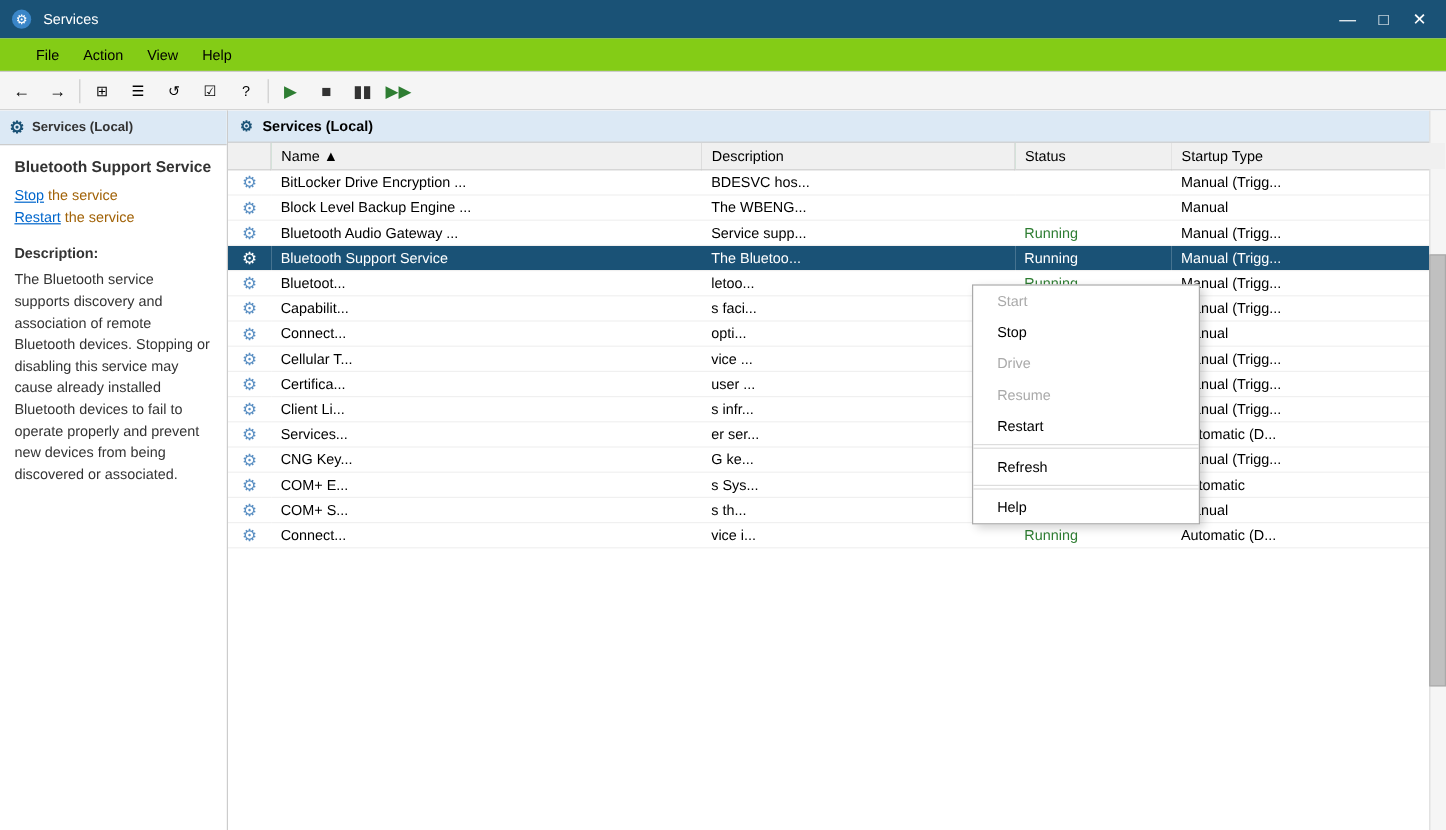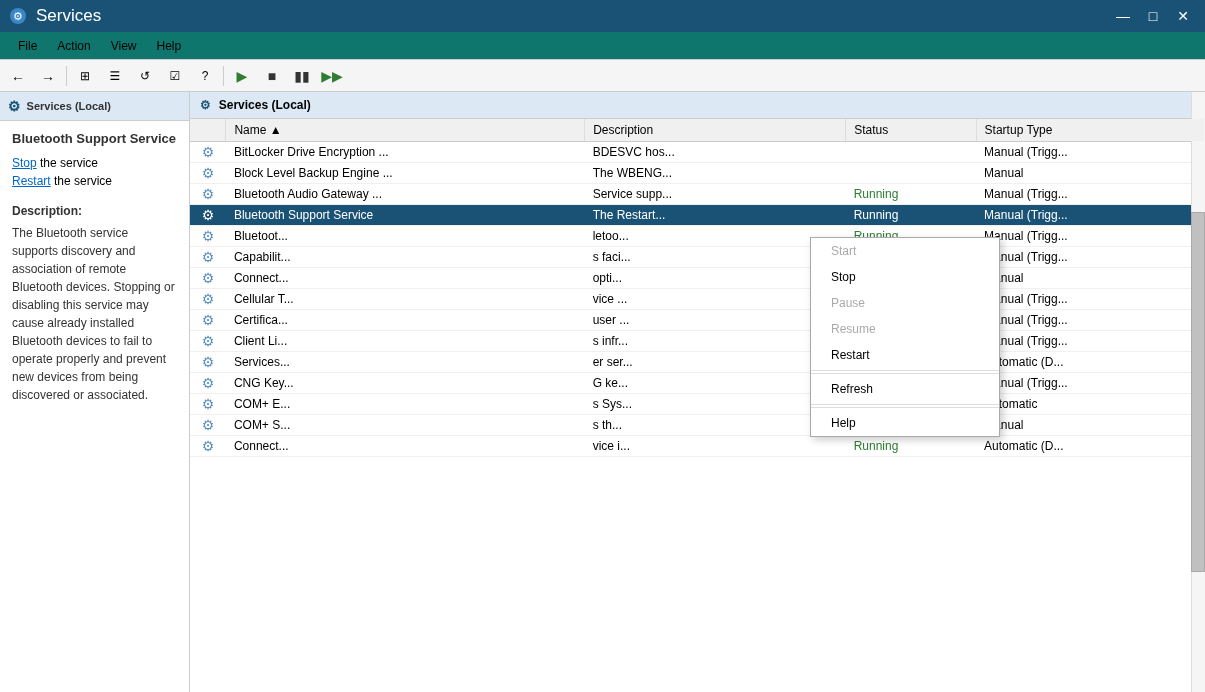--- a/index.html
+++ b/index.html
@@ -8,34 +8,34 @@
     
     .title-bar {
       background: #1a5276;
       height: 32px;
       display: flex;
       align-items: center;
       padding: 0 8px;
       color: white;
     }
     .title-bar-icon { width: 20px; height: 20px; margin-right: 8px; display: flex; align-items: center; justify-content: center; }
-    .title-bar-title { flex: 1; font-size: 17px; }
+    .title-bar-title { flex: 1; font-size: 12px; }
     .title-bar-controls { display: flex; gap: 2px; }
     .title-bar-btn {
       width: 28px; height: 28px; display: flex; align-items: center; justify-content: center;
       cursor: pointer; color: white; font-size: 14px; border: none; background: transparent;
     }
 
     
     .menu-bar {
-      background: #0f766e;
+      background: #84cc16;
       height: 28px;
       display: flex;
       align-items: center;
-      padding: 0 8px;
+      padding: 0 20px;
       border-bottom: 1px solid #ccc;
     }
     .menu-item {
       padding: 4px 10px;
       cursor: pointer;
       font-size: 12px;
     }
 
     
     .toolbar {
@@ -87,21 +87,21 @@
       margin-bottom: 10px;
     }
     .sidebar-action-link {
       color: #0066cc;
       text-decoration: underline;
       cursor: pointer;
       font-size: 12px;
     }
     .sidebar-action-text {
       font-size: 12px;
-      color: #000000;
+      color: #a16207;
     }
     .sidebar-desc-label {
       font-weight: bold;
       font-size: 12px;
       margin-top: 16px;
       margin-bottom: 6px;
       color: #333;
     }
     .sidebar-desc-text {
       font-size: 12px;
@@ -319,21 +319,21 @@
             <tr>
               <td class="col-icon" style="text-align: center;"><span style="font-size:14px; color:#5a8fc3;">⚙</span></td>
               <td class="col-name">Bluetooth Audio Gateway ...</td>
               <td class="col-desc">Service supp...</td>
               <td class="col-status" style="color: rgb(46, 125, 50);">Running</td>
               <td class="col-startup">Manual (Trigg...</td>
             </tr>
             <tr class="selected">
               <td class="col-icon" style="text-align: center;"><span style="font-size:14px; color:white;">⚙</span></td>
               <td class="col-name">Bluetooth Support Service</td>
-              <td class="col-desc">The Restart...</td>
+              <td class="col-desc">The Bluetoo...</td>
               <td class="col-status">Running</td>
               <td class="col-startup">Manual (Trigg...</td>
             </tr>
             <tr>
               <td class="col-icon" style="text-align: center;"><span style="font-size:14px; color:#5a8fc3;">⚙</span></td>
               <td class="col-name">Bluetoot...</td>
               <td class="col-desc">letoo...</td>
               <td class="col-status" style="color: rgb(46, 125, 50);">Running</td>
               <td class="col-startup">Manual (Trigg...</td>
             </tr>
@@ -416,21 +416,21 @@
     </div>
 
     <div class="context-menu">
       <div class="context-menu-item disabled">
         <span>Start</span>
       </div>
       <div class="context-menu-item">
         <span>Stop</span>
       </div>
       <div class="context-menu-item disabled">
-        <span>Pause</span>
+        <span>Drive</span>
       </div>
       <div class="context-menu-item disabled">
         <span>Resume</span>
       </div>
       <div class="context-menu-item">
         <span>Restart</span>
       </div>
       <div class="context-menu-separator"></div>
       <div class="context-menu-separator"></div>
       <div class="context-menu-item">

